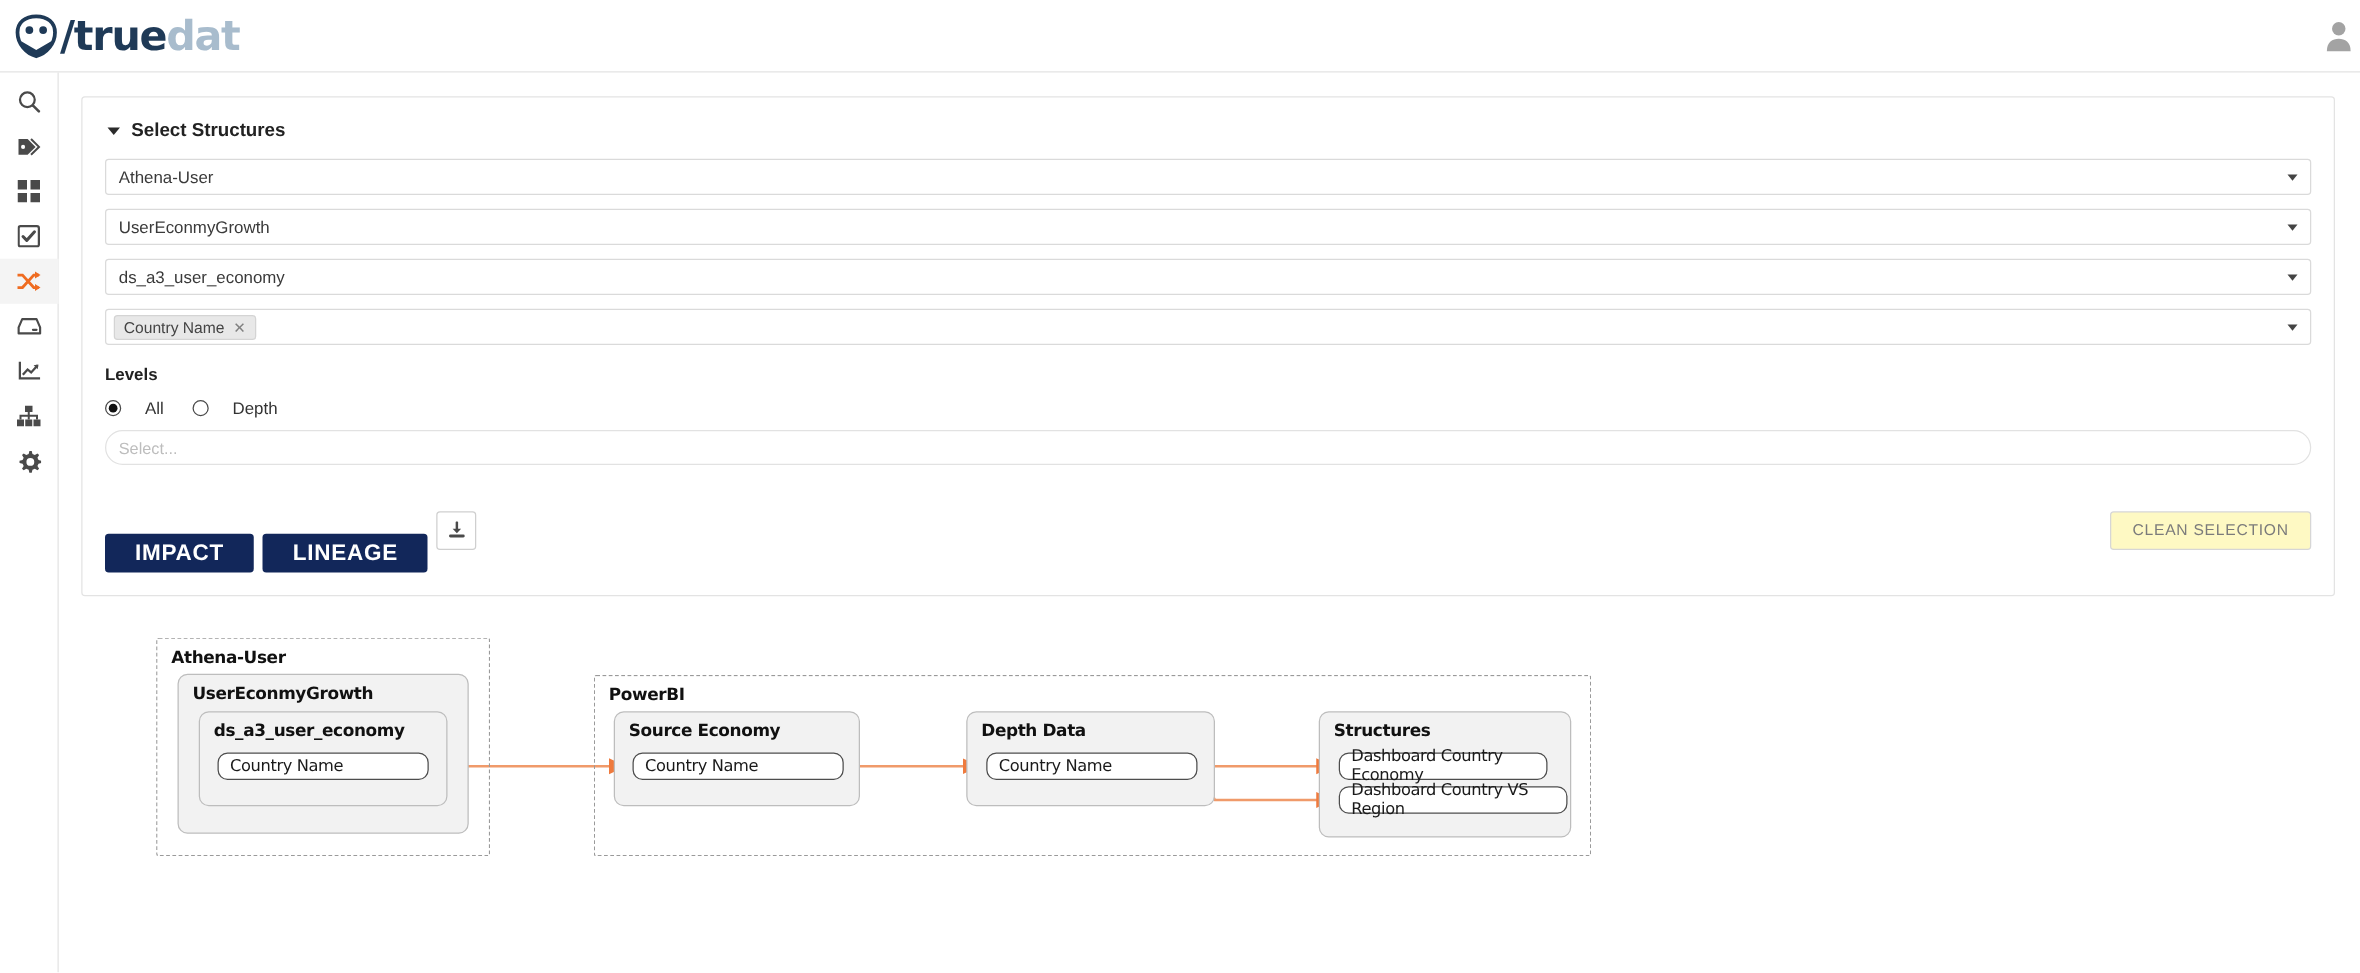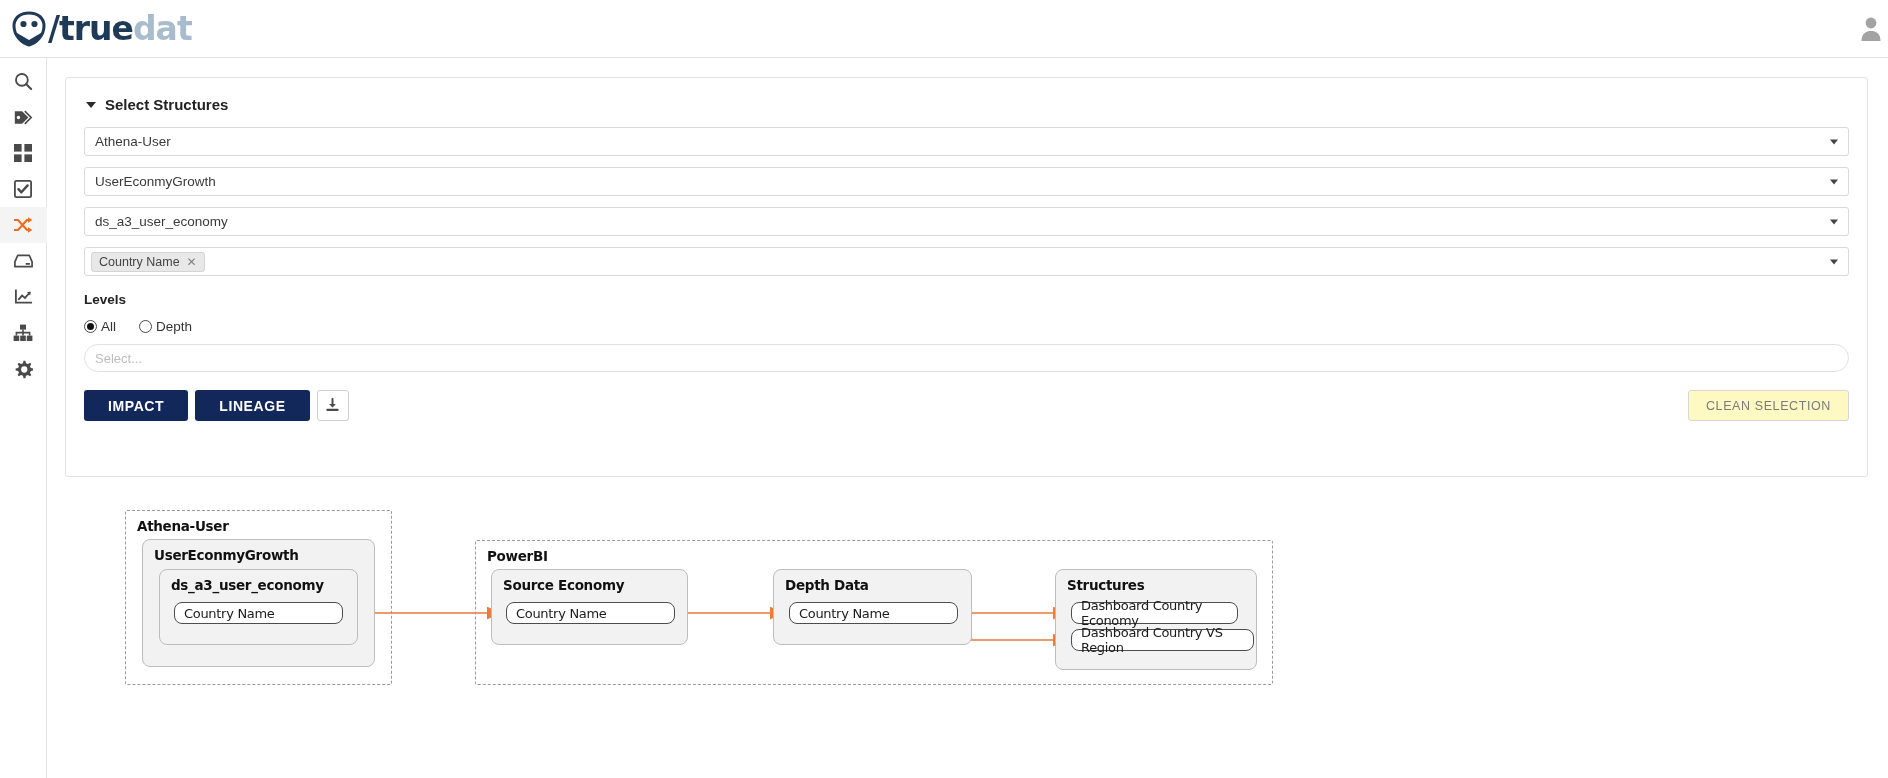--- a/index.html
+++ b/index.html
@@ -79,39 +79,40 @@
     display:inline-flex; align-items:center; gap:7px;
     background:#e8e8e8; border:1px solid #d4d4d4; border-radius:3px;
     padding:2px 7px; font-size:12.5px; color:#444;
   }
   .tag-x { color:#808080; font-size:12px; cursor:pointer; }
 
   .levels-label {
     margin:16px 0 0 18px; font-size:13.5px; font-weight:bold; color:#222;
   }
   .radios { display:flex; align-items:center; gap:8px; margin:12px 0 0 18px; font-size:13.5px; color:#333; }
-  .radio { display:flex; align-items:center; gap:4px; cursor:pointer; margin-right:15px; }
+  .radio { display:flex; align-items:center; gap:19px; cursor:pointer; margin-right:15px; }
   .radio-dot {
     width:13px;height:13px;border-radius:50%;border:1.4px solid #4a4a4a;
     display:flex;align-items:center;justify-content:center;background:#fff;
   }
   .radio-dot.on::after { content:""; width:7px;height:7px;border-radius:50%;background:#111; }
 
   .level-input {
     margin:10px 18px 0 18px; height:28px; border:1px solid #e2e2e2; border-radius:14px;
     display:flex; align-items:center; padding:0 10px; font-size:13px; color:#bdbdbd;
   }
 
   .actions { margin:18px 18px 0 18px; display:flex; align-items:center; }
   .btn-primary {
     background:#12275a; color:#fff; border:none; border-radius:3px;
     height:31px; min-width:99px; padding:0 24px;
-    font-size:14px; font-weight:bold; letter-spacing:.6px; cursor:pointer;
+    font-size:18px; font-weight:bold; letter-spacing:.6px; cursor:pointer;
     font-family:"Liberation Sans", sans-serif;
     margin-right:7px;
+    margin-top:37px;
   }
   .btn-icon {
     width:32px;height:31px;border:1px solid #cfcfcf;border-radius:3px;background:#fff;
     display:flex;align-items:center;justify-content:center;cursor:pointer;
   }
   .btn-ghost {
     margin-left:auto; height:31px; padding:0 17px;
     border:1px solid #d6d6d6; border-radius:3px; background:#fef9c3;
     font-size:12.5px; letter-spacing:.6px; color:#7b7b7b; cursor:pointer;
     font-family:"Liberation Sans", sans-serif;

